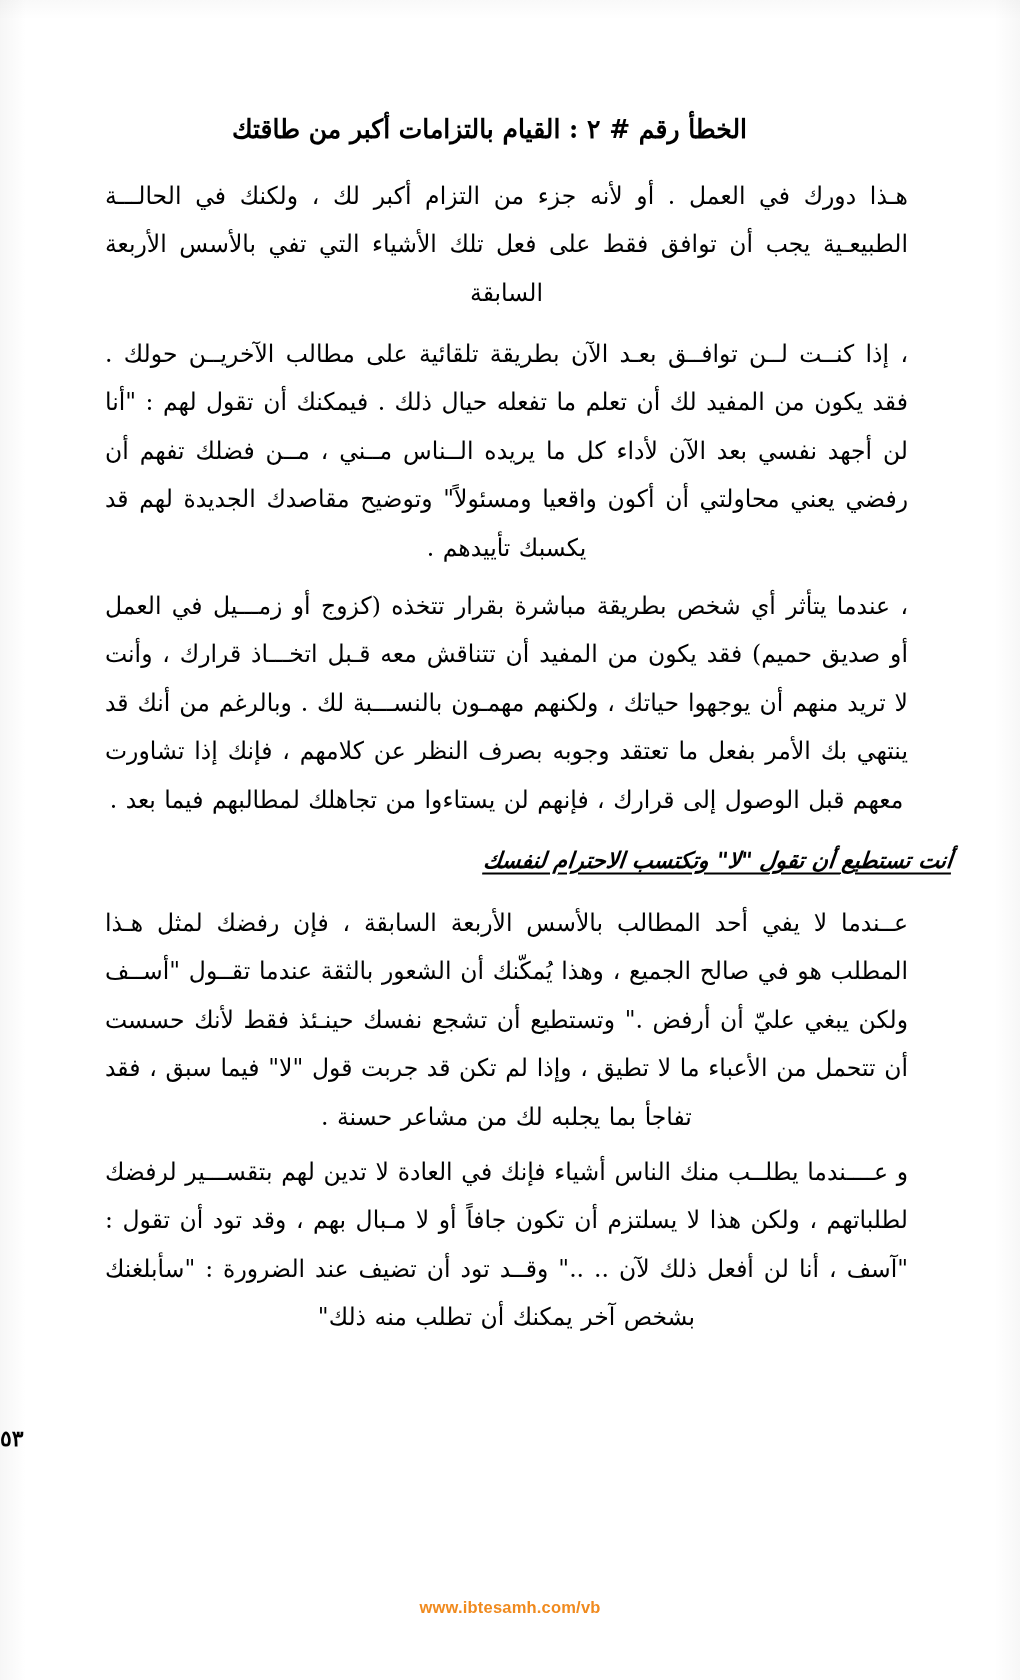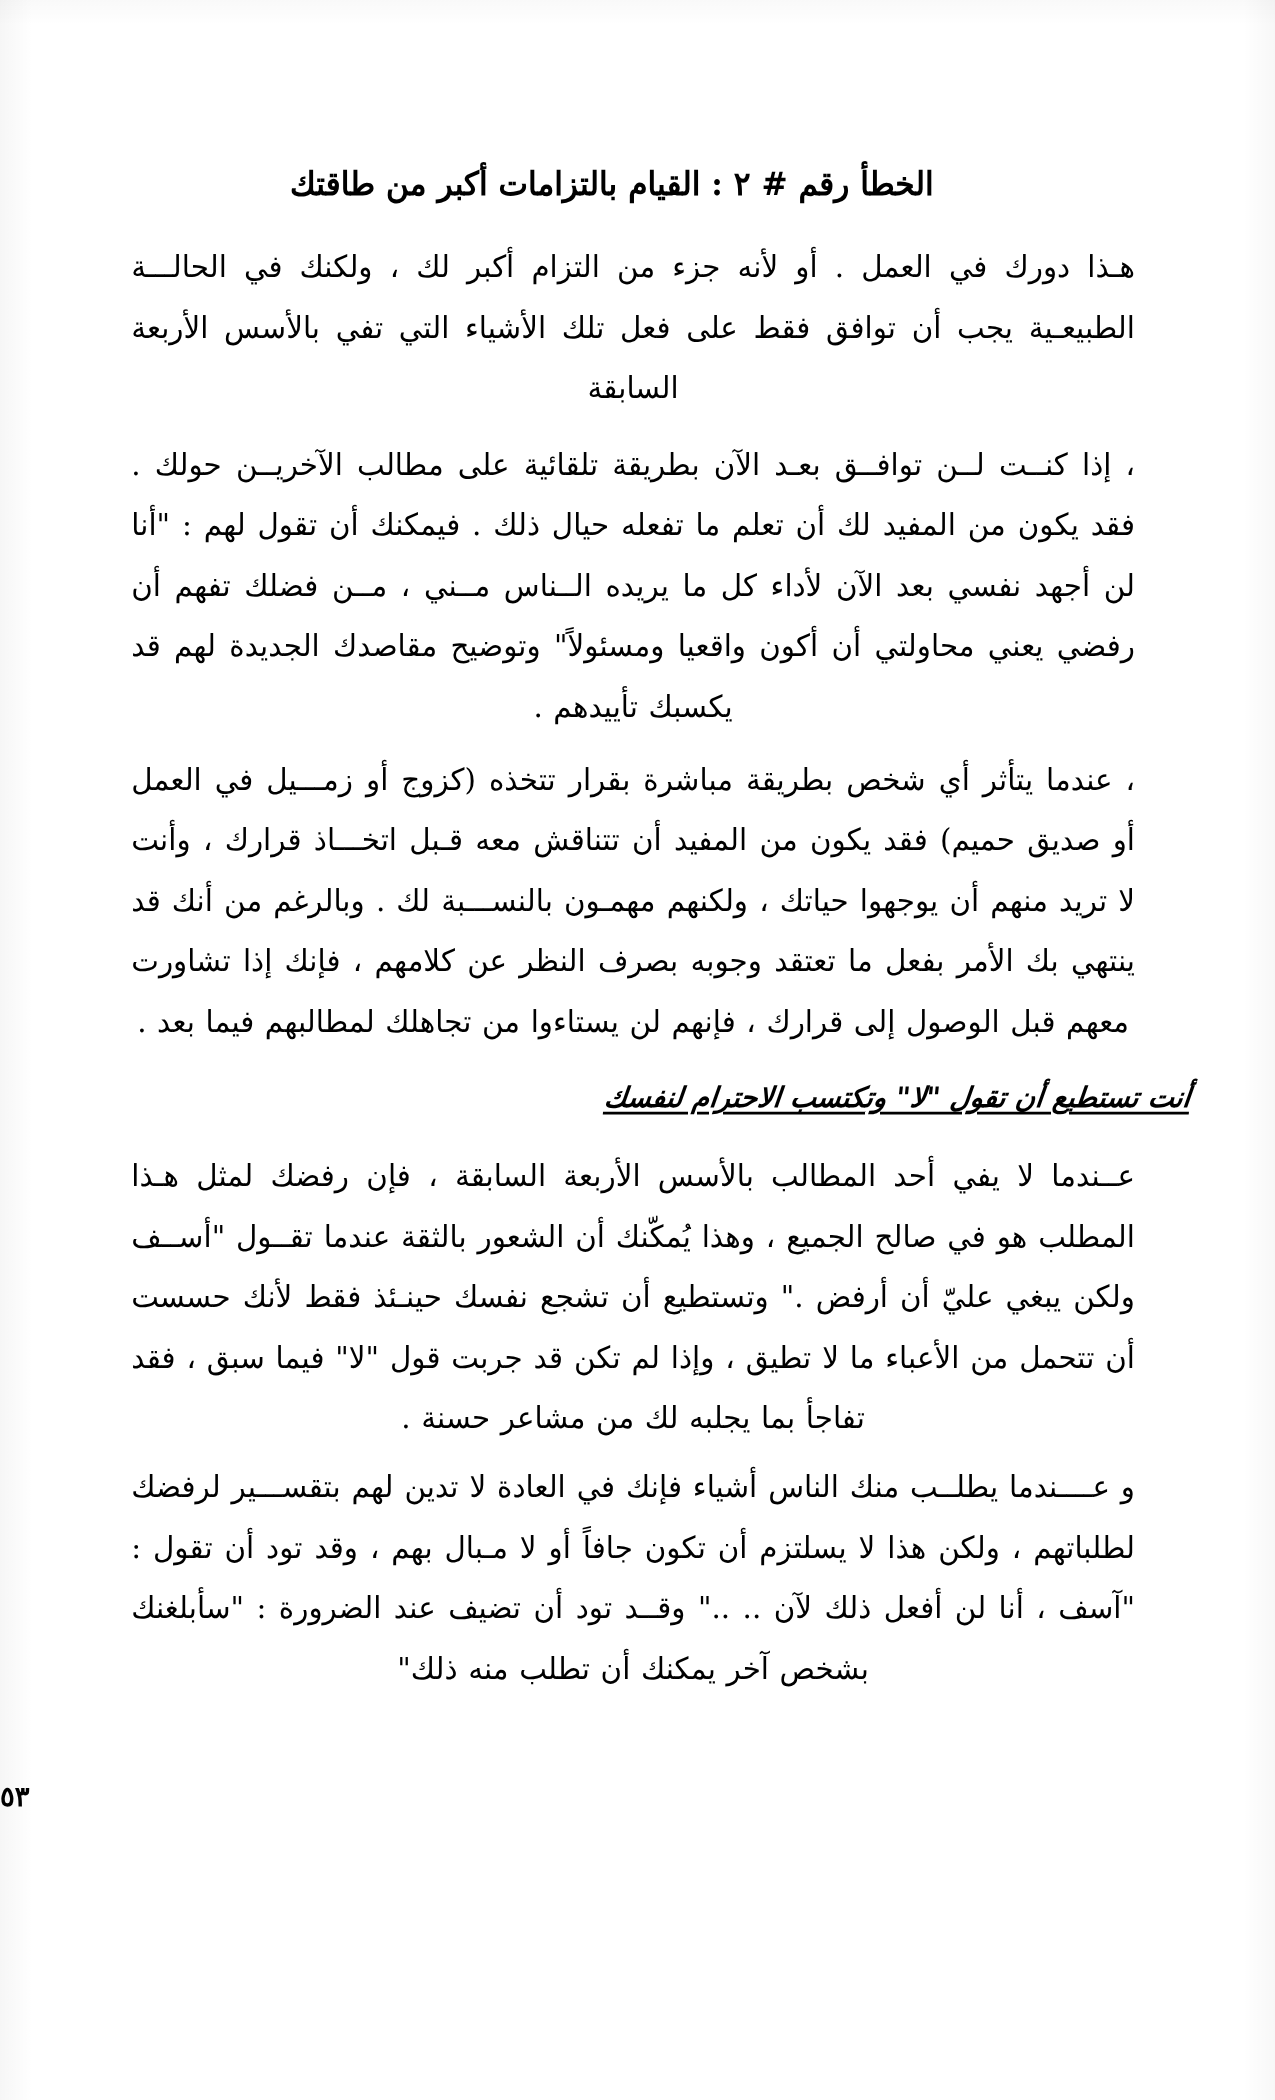--- a/index.html
+++ b/index.html
@@ -36,21 +36,21 @@
   .scan-edge-right { right: 0; top: 0; width: 26px; height: 100%;
                      background: linear-gradient(to right, rgba(0,0,0,0) 0%, rgba(0,0,0,0.03) 100%); }
   .scan-edge-top   { left: 0;  top: 0; width: 100%; height: 20px;
                      background: linear-gradient(to top, rgba(0,0,0,0) 0%, rgba(0,0,0,0.025) 100%); }
 
   
   .text-column {
     position: absolute;
     right: 112px;
     left: 105px;
-    top: 130px;
+    top: 112px;
   }
 
   
   .chapter-title {
     font-size: 25px;
     font-weight: bold;
     line-height: 1.35;
     text-align: center;
     padding-right: 34px;
     margin: 0 0 26px 0;
@@ -146,14 +146,15 @@
     </div>
 
     <p class="para tight">عــندما لا يفي أحد المطالب بالأسس الأربعة السابقة ، فإن رفضك لمثل هـذا المطلب هو في صالح الجميع ، وهذا يُمكّنك أن الشعور بالثقة عندما تقــول "أســف ولكن يبغي عليّ أن أرفض ." وتستطيع أن تشجع نفسك حينـئذ فقط لأنك حسست أن تتحمل من الأعباء ما لا تطيق ، وإذا لم تكن قد جربت قول "لا" فيما سبق ، فقد تفاجأ بما يجلبه لك من مشاعر حسنة .</p>
 
     <p class="para">و عــــندما يطلــب منك الناس أشياء فإنك في العادة لا تدين لهم بتقســـير لرفضك لطلباتهم ، ولكن هذا لا يسلتزم أن تكون جافاً أو لا مـبال بهم ، وقد تود أن تقول : "آسف ، أنا لن أفعل ذلك لآن .. .." وقــد تود أن تضيف عند الضرورة : "سأبلغنك بشخص آخر يمكنك أن تطلب منه ذلك"</p>
 
   </div>
 
   <div class="page-number">٥٣</div>
 
+  <div class="site-watermark">www.ibtesamh.com/vb</div>
 
 </div>
 
 </body></html>

